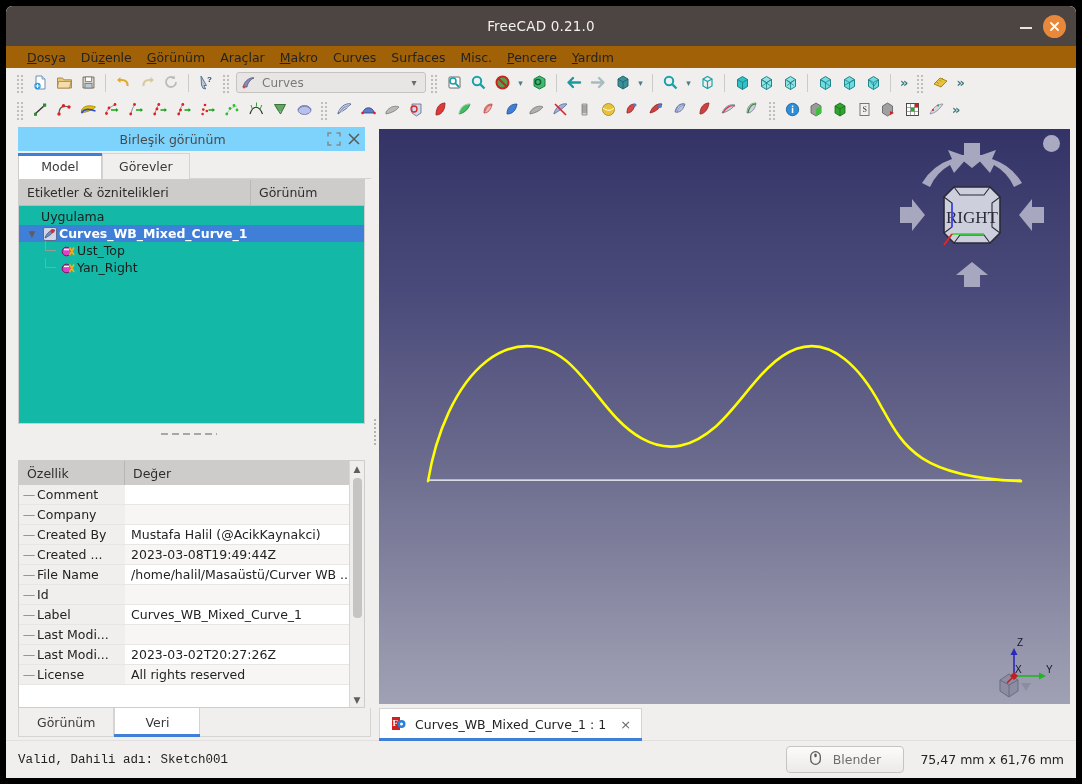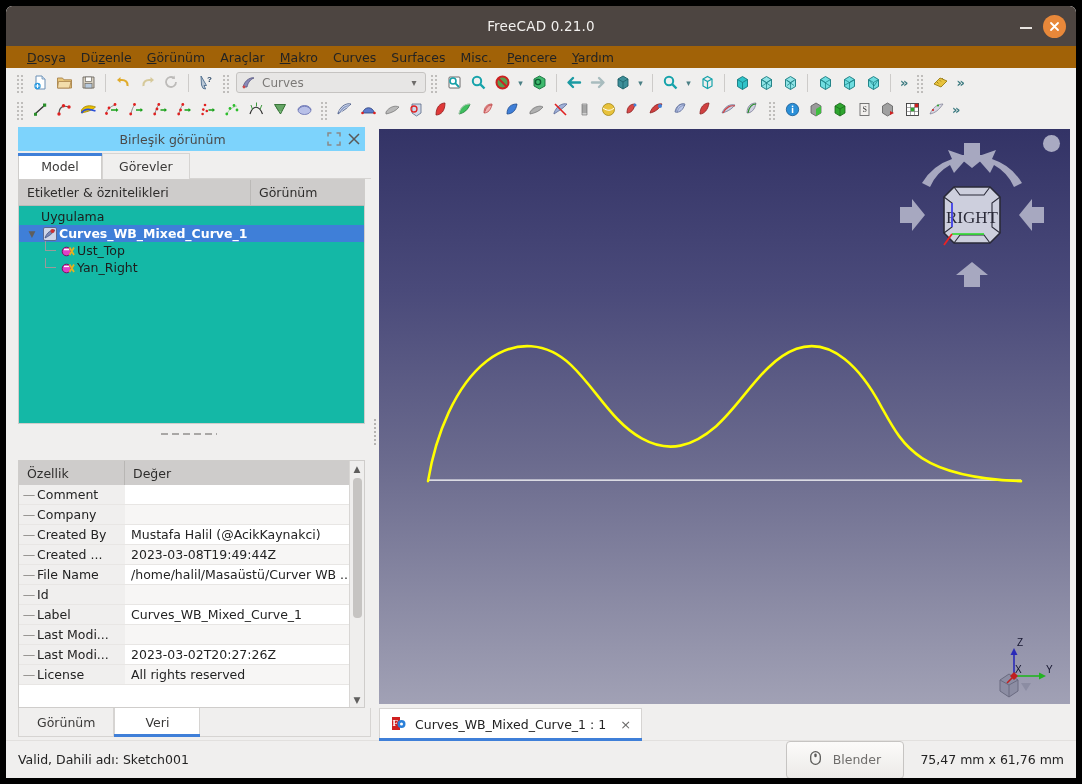--- a/index.html
+++ b/index.html
@@ -179,23 +179,23 @@
     background:#ffffff; border:1px solid #d6d4d2; border-bottom:none; position:relative;
     font-size:12.5px; color:#232323; cursor:pointer;
   }
   .doctab::after { content:""; position:absolute; left:-1px; right:-1px; bottom:-1px; height:3px; background:#3f7fd8; }
   .doctab .dt-x { color:#6a6968; font-size:13px; padding-left:6px; cursor:pointer; }
   
   .statusbar {
     height:38px; flex:0 0 38px; background:#f0efee; display:flex; align-items:center;
     padding:0 12px; gap:10px; border-top:1px solid #e2e0de;
   }
-  .status-left { flex:1; font-size:12.5px; color:#232323; }
+  .status-left { flex:1; font-size:12.5px; color:#232323;font-family:Liberation Mono, monospace; }
   .status-btn {
-    height:38px; min-width:118px; padding:0 14px; display:flex; align-items:center; justify-content:center; gap:12px;
+    height:27px; min-width:118px; padding:0 14px; display:flex; align-items:center; justify-content:center; gap:12px;
     background:linear-gradient(#fcfbfa,#eceae8); border:1px solid #c6c4c2; border-radius:4px;
     font-size:12.5px; color:#6f6d6b; cursor:pointer;
   }
   .status-dim { font-size:12.5px; color:#232323; min-width:140px; text-align:left; padding-left:6px;}
 </style>
 </head>
 <body>
 
 <div class="window">
 

